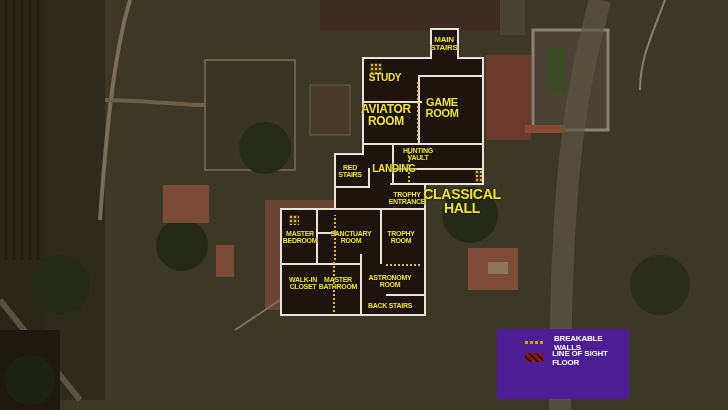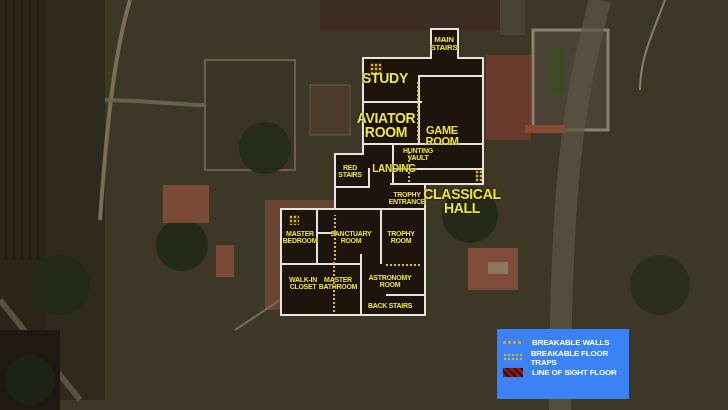--- a/index.html
+++ b/index.html
@@ -30,21 +30,21 @@
   }
   .breakwall {
     position:absolute;
     background-image: repeating-linear-gradient(90deg,#d8c030 0 2px, transparent 2px 4px);
   }
   .breakwall.v {
     background-image: repeating-linear-gradient(0deg,#d8c030 0 2px, transparent 2px 4px);
   }
   #legend {
     position:absolute; left:497px; top:329px; width:132px; height:70px;
-    background:#3b82f6; box-sizing:border-box; padding:6px 0 0 6px;
+    background:#4c1d95; box-sizing:border-box; padding:6px 0 0 28px;
   }
   .legend-item { display:flex; align-items:center; height:15px; }
   .legend-swatch { width:20px; height:9px; margin-right:9px; }
   .legend-label {
     color:#ffffff; font-size:8px; font-weight:bold; text-transform:uppercase;
     font-family: "Liberation Sans", sans-serif; letter-spacing:-0.2px;
   }
   .sw-breakwall { background: repeating-linear-gradient(90deg,#d8a020 0 3px,transparent 3px 5px); height:3px; }
   .sw-trap { background-image: radial-gradient(circle,#e0b020 1.3px,transparent 1.6px); background-size:4px 4px; }
   .sw-los-wall { background: repeating-linear-gradient(90deg,#d03020 0 4px,transparent 4px 7px); height:3px; }
@@ -132,24 +132,24 @@
   <div class="floortrap" style="left:289px;top:215px;width:10px;height:10px;"></div>
   <div class="floortrap" style="left:475px;top:170px;width:7px;height:12px;"></div>
   <div class="breakwall v" style="left:417px;top:80px;width:2px;height:60px;"></div>
   <div class="breakwall v" style="left:333px;top:262px;width:2px;height:50px;"></div>
   <div class="breakwall v" style="left:334px;top:215px;width:2px;height:45px;"></div>
   <div class="breakwall" style="left:386px;top:264px;width:36px;height:2px;"></div>
   <div class="breakwall v" style="left:408px;top:150px;width:2px;height:32px;"></div>
 
   <div class="label" style="left:444px;top:44px;font-size:8px;">MAIN
 STAIRS</div>
-  <div class="label" style="left:385px;top:78px;font-size:14px;">STUDY</div>
-  <div class="label" style="left:442px;top:108px;font-size:11px;margin-top:28px;">GAME
+  <div class="label" style="left:385px;top:78px;font-size:10px;">STUDY</div>
+  <div class="label" style="left:442px;top:108px;font-size:11px;">GAME
 ROOM</div>
-  <div class="label" style="left:386px;top:125px;font-size:14px;">AVIATOR
+  <div class="label" style="left:386px;top:115px;font-size:12px;">AVIATOR
 ROOM</div>
   <div class="label" style="left:418px;top:154px;font-size:7px;">HUNTING
 VAULT</div>
   <div class="label" style="left:462px;top:165px;font-size:14px;margin-top:36px;">CLASSICAL
 HALL</div>
   <div class="label" style="left:350px;top:171px;font-size:7px;">RED
 STAIRS</div>
   <div class="label" style="left:382px;top:169px;font-size:10px;padding-left:24px;">LANDING</div>
   <div class="label" style="left:407px;top:198px;font-size:7px;">TROPHY
 ENTRANCE</div>
@@ -168,21 +168,17 @@
   <div class="label" style="left:390px;top:305px;font-size:7px;">BACK STAIRS</div>
 
   <div id="legend">
     <div class="legend-item">
       <div class="legend-swatch" style="display:flex;align-items:center;">
           <div class="sw-breakwall" style="width:20px;"></div>
         </div>
       <span class="legend-label">BREAKABLE WALLS</span>
     </div>
     <div class="legend-item">
-      <div class="legend-swatch sw-trap"></div>
-      <span class="legend-label">BREAKABLE FLOOR TRAPS</span>
-    </div>
-    <div class="legend-item">
       <div class="legend-swatch sw-los-floor"></div>
       <span class="legend-label">LINE OF SIGHT FLOOR</span>
     </div>
   </div>
 </div>
 
 </body></html>

